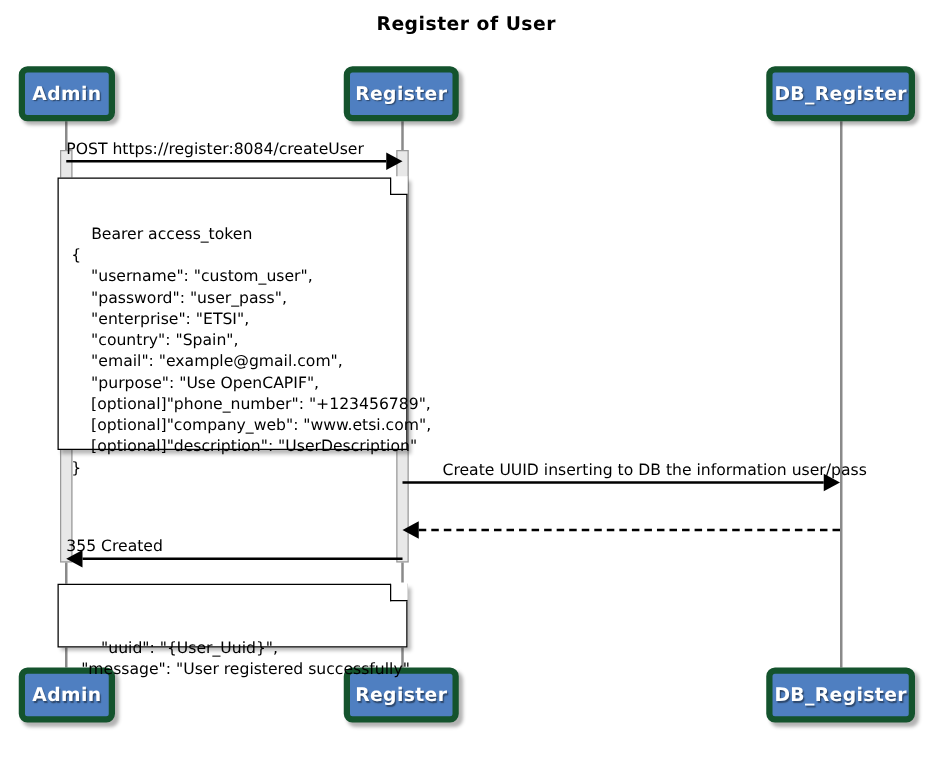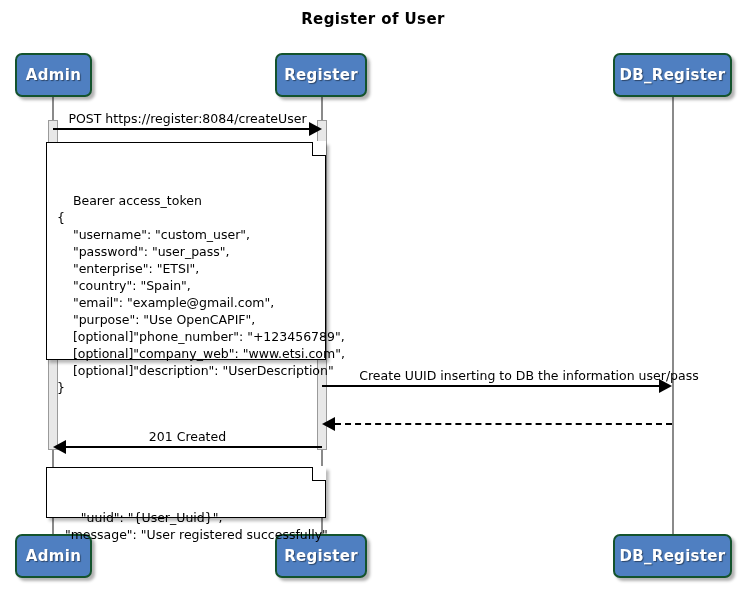--- a/index.html
+++ b/index.html
@@ -36,21 +36,21 @@
     letter-spacing: 0.4px;
     color: #000;
     white-space: nowrap;
   }
 
   
   .participant {
     position: absolute;
     box-sizing: border-box;
     background: #4f7fc1;
-    border: 2px solid #14532d;
+    border: 5px solid #14532d;
     border-radius: 7px;
     box-shadow: 3px 3px 3px rgba(0,0,0,0.30);
     color: #ffffff;
     font-weight: bold;
     font-size: 15px;
     letter-spacing: 0.3px;
     display: flex;
     align-items: center;
     justify-content: center;
     text-shadow: 1px 1px 1px rgba(0,0,0,0.45);
@@ -95,31 +95,31 @@
   }
   .arrowhead.left {
     border-right: 13px solid #000000;
   }
 
   .msg-label {
     position: absolute;
     font-size: 12.5px;
     color: #000;
     white-space: nowrap;
-    text-align: center;
+    text-align: left;
   }
 
   
   .note {
     position: absolute;
     box-sizing: border-box;
     background: #ffffff;
     border: 1px solid #000000;
     box-shadow: 3px 3px 3px rgba(0,0,0,0.28);
-    padding: 15px 10px 8px 10px;
+    padding: 1px 10px 8px 10px;
     font-size: 12.5px;
     line-height: 17px;
     color: #000;
     white-space: pre;
     font-family: "DejaVu Sans", "Liberation Sans", sans-serif;
   }
   .note .fold {
     position: absolute;
     top: -1px;
     right: -1px;
@@ -199,21 +199,21 @@
 }</span>
   </div>
 
   <div class="msg-label" style="left:322px; top:368px; width:350px;margin-left:32px;">Create UUID inserting to DB the information user/pass</div>
   <div class="msg-line" style="left:322px; top:385px; width:337px;"></div>
   <div class="arrowhead right" style="left:659px; top:379px;"></div>
 
   <div class="msg-line dashed" style="left:335px; top:423px; width:337px;"></div>
   <div class="arrowhead left" style="left:322px; top:417px;"></div>
 
-  <div class="msg-label" style="left:53px; top:429px; width:269px;">201 Created</div>
+  <div class="msg-label" style="left:53px; top:429px; width:269px;">355 Created</div>
   <div class="msg-line" style="left:66px; top:446px; width:256px;"></div>
   <div class="arrowhead left" style="left:53px; top:440px;"></div>
 
   <div class="note" style="left:46px; top:467px; width:280px; height:51px; padding-top:7px;">
     <span class="fold"></span>
     <span class="note-text">  "uuid": "{User_Uuid}",
   "message": "User registered successfully"</span>
   </div>
 
   <div class="participant" style="left:15px; top:534px; width:77px; height:44px;">

